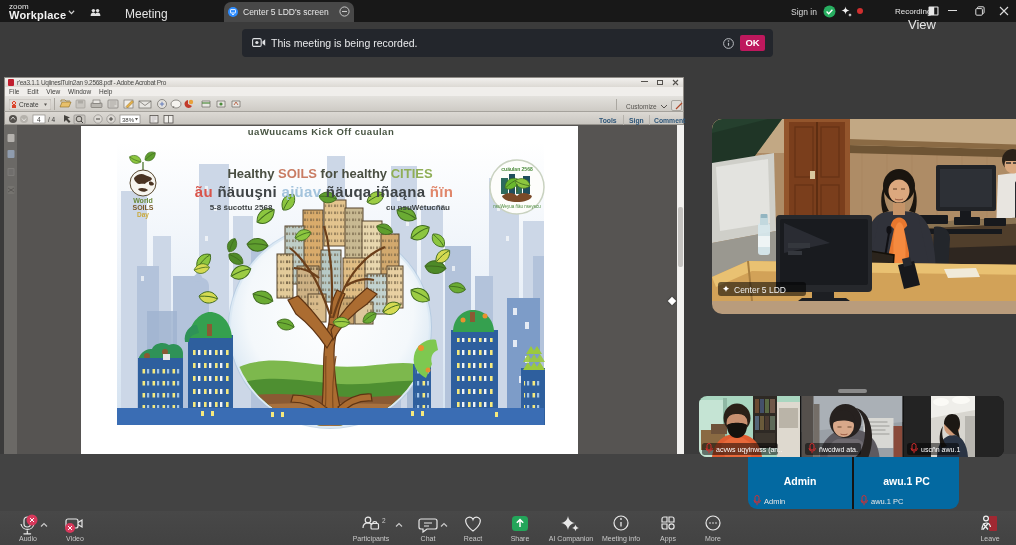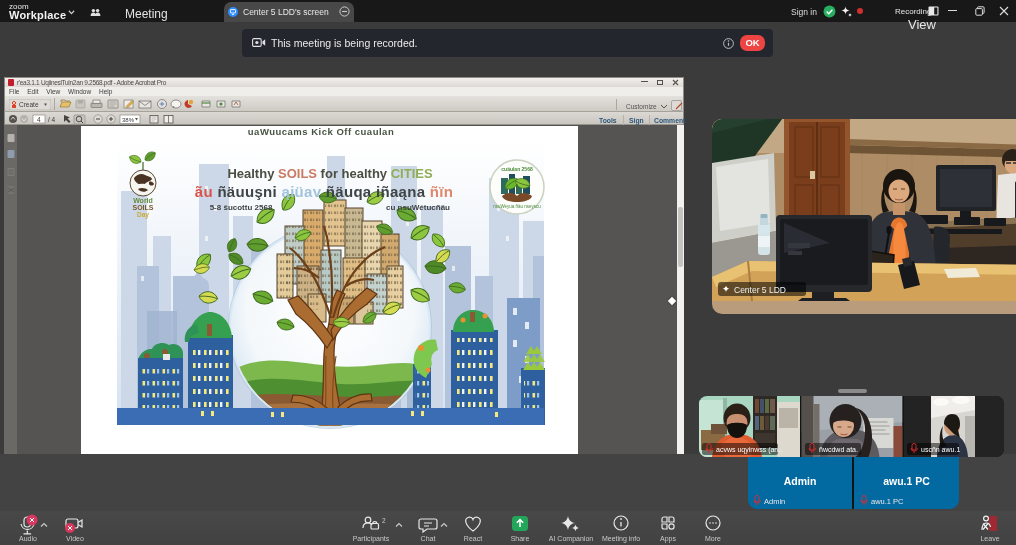--- a/index.html
+++ b/index.html
@@ -69,21 +69,21 @@
       <rect x="0.6" y="1.6" width="8.6" height="7.8" rx="1.4" fill="none" stroke="#dfe1e4" stroke-width="1.1"></rect>
       <path d="M10.4 4.4 L13.2 2.2 V8.8 L10.4 6.6 Z" fill="#dfe1e4"></path>
       <circle cx="4.9" cy="5.5" r="1.6" fill="#dfe1e4"></circle>
     </svg>
   <div class="abs" style="left:271px;top:37px;color:#e9eaec;font-size:10.5px;">This meeting is being recorded.</div>
   <svg class="abs" style="left:723px;top:38px" width="11" height="11" viewBox="0 0 11 11">
       <circle cx="5.5" cy="5.5" r="4.9" fill="none" stroke="#b9bcc1" stroke-width="1"></circle>
       <path d="M5.5 4.8 v3" stroke="#b9bcc1" stroke-width="1.2"></path>
       <circle cx="5.5" cy="3" r="0.8" fill="#b9bcc1"></circle>
     </svg>
-  <div class="abs" style="left:740px;top:35px;width:25px;height:16px;background:#ef4444;border-radius:7px;color:#fff;font-size:9.5px;font-weight:bold;text-align:center;line-height:16px;">OK</div>
+  <div class="abs" style="left:740px;top:35px;width:25px;height:16px;background:#be185d;border-radius:2px;color:#fff;font-size:9.5px;font-weight:bold;text-align:center;line-height:16px;">OK</div>
 
   <div id="acrobat" class="abs" style="left:4px;top:77px;width:680px;height:377px;background:#565452;">
 
     <div class="abs" style="left:0;top:0;width:680px;height:10px;background:linear-gradient(#f2f0ed,#dcd9d4);border:1px solid #8e8b86;border-bottom:none;"></div>
     <div class="abs" style="left:4px;top:1.5px;width:6px;height:7px;background:#c01e2e;border-radius:1px;"></div>
     <div class="abs" style="left:13px;top:2px;color:#4a4a48;font-size:6.5px;letter-spacing:-0.3px;">r'ea3.1.1 UqiineslTuln2an 9.2568.pdf - Adobe Acrobat Pro</div>
     <div class="abs" style="left:637px;top:4px;width:7px;height:1.2px;background:#55524e;"></div>
     <div class="abs" style="left:653px;top:2.5px;width:5.5px;height:5.5px;border:1px solid #55524e;"></div>
     <svg class="abs" style="left:668px;top:2px" width="7" height="7" viewBox="0 0 7 7">
         <path d="M1 1 L6 6 M6 1 L1 6" stroke="#55524e" stroke-width="1.1"></path>

